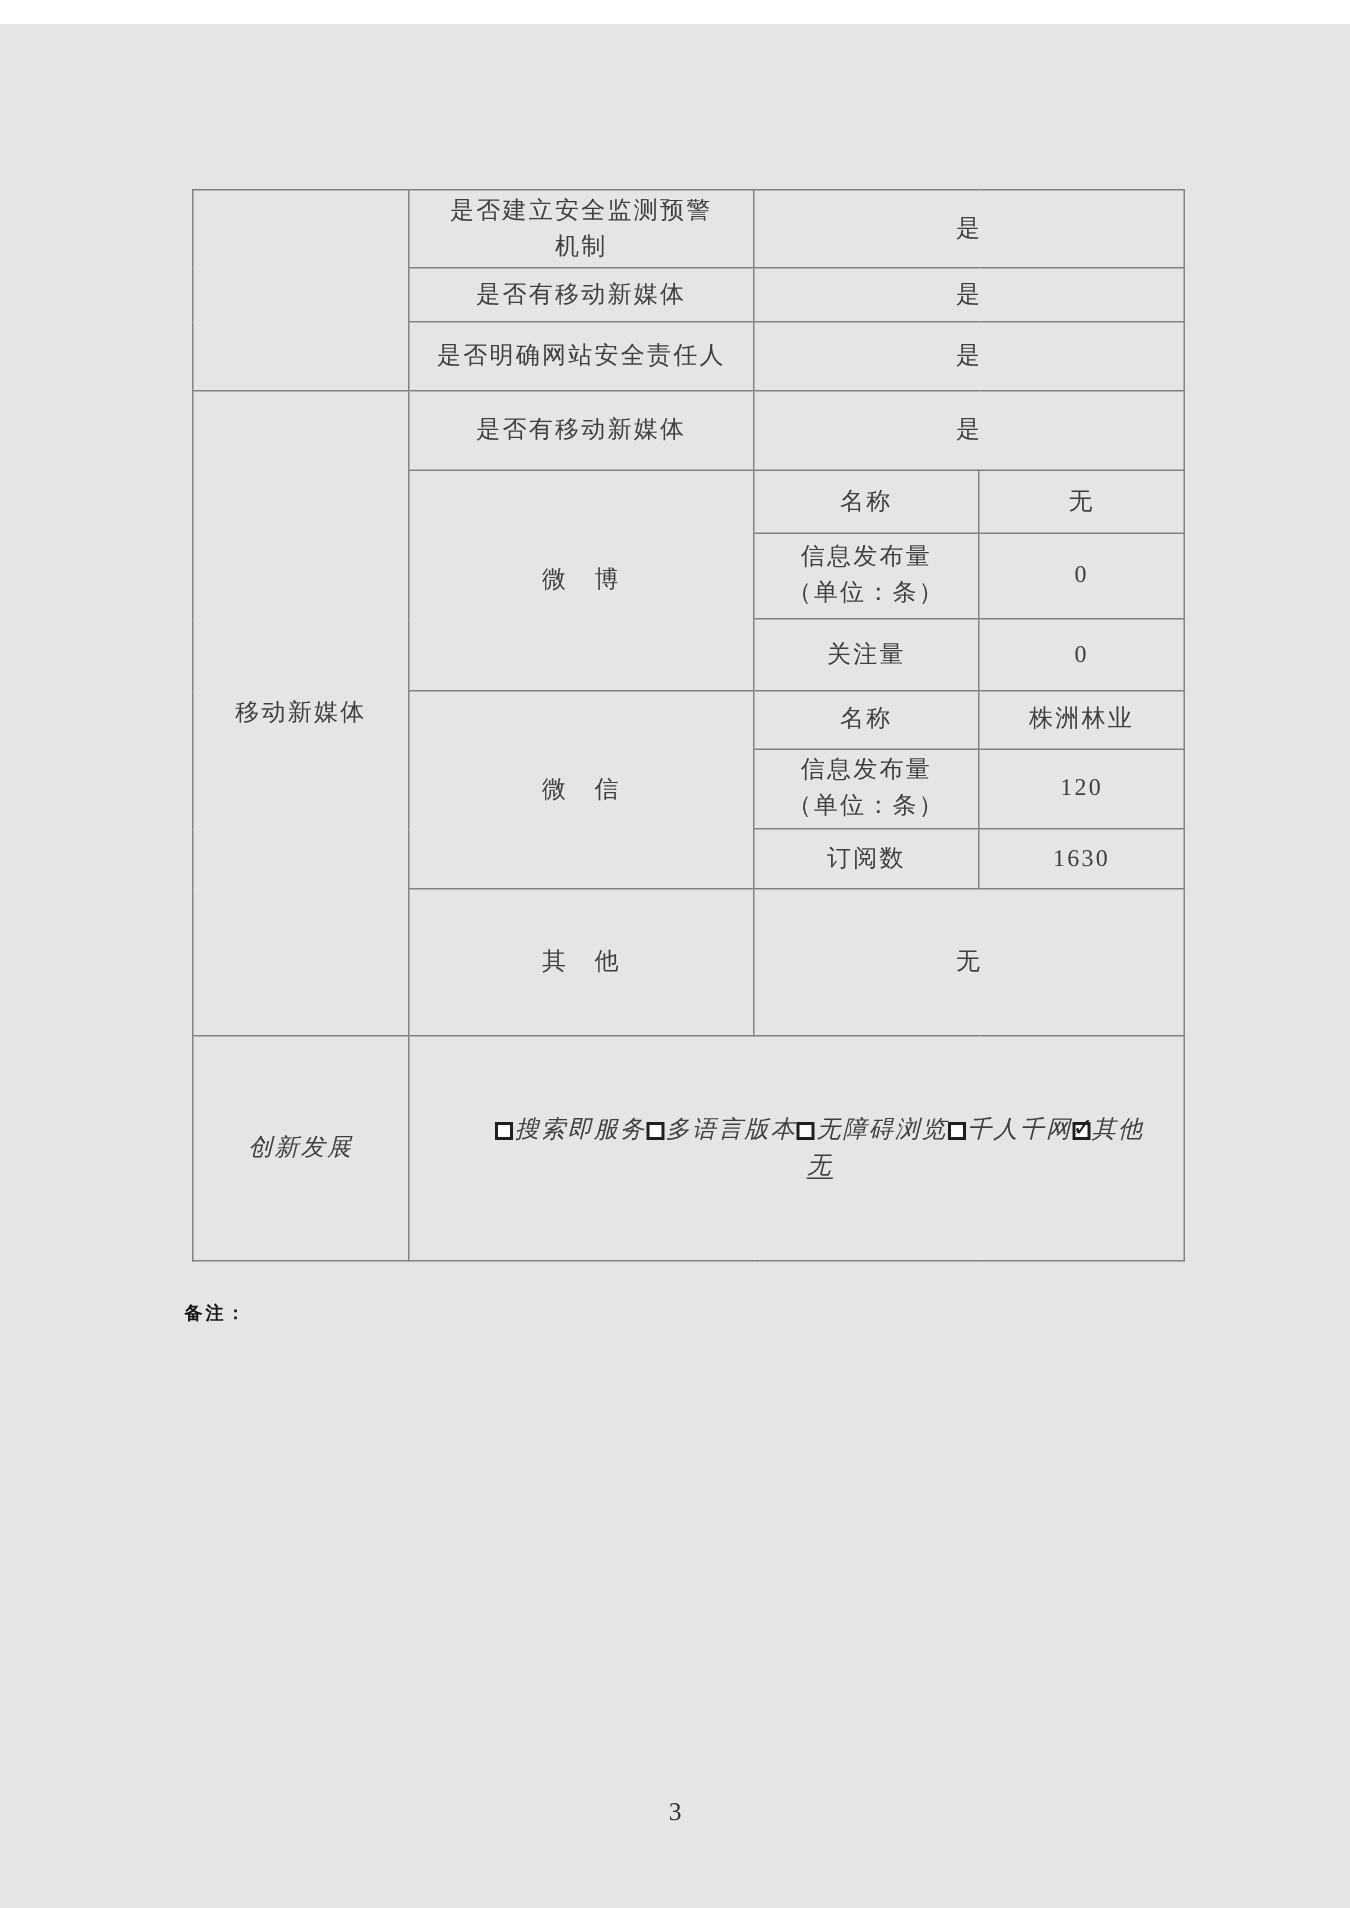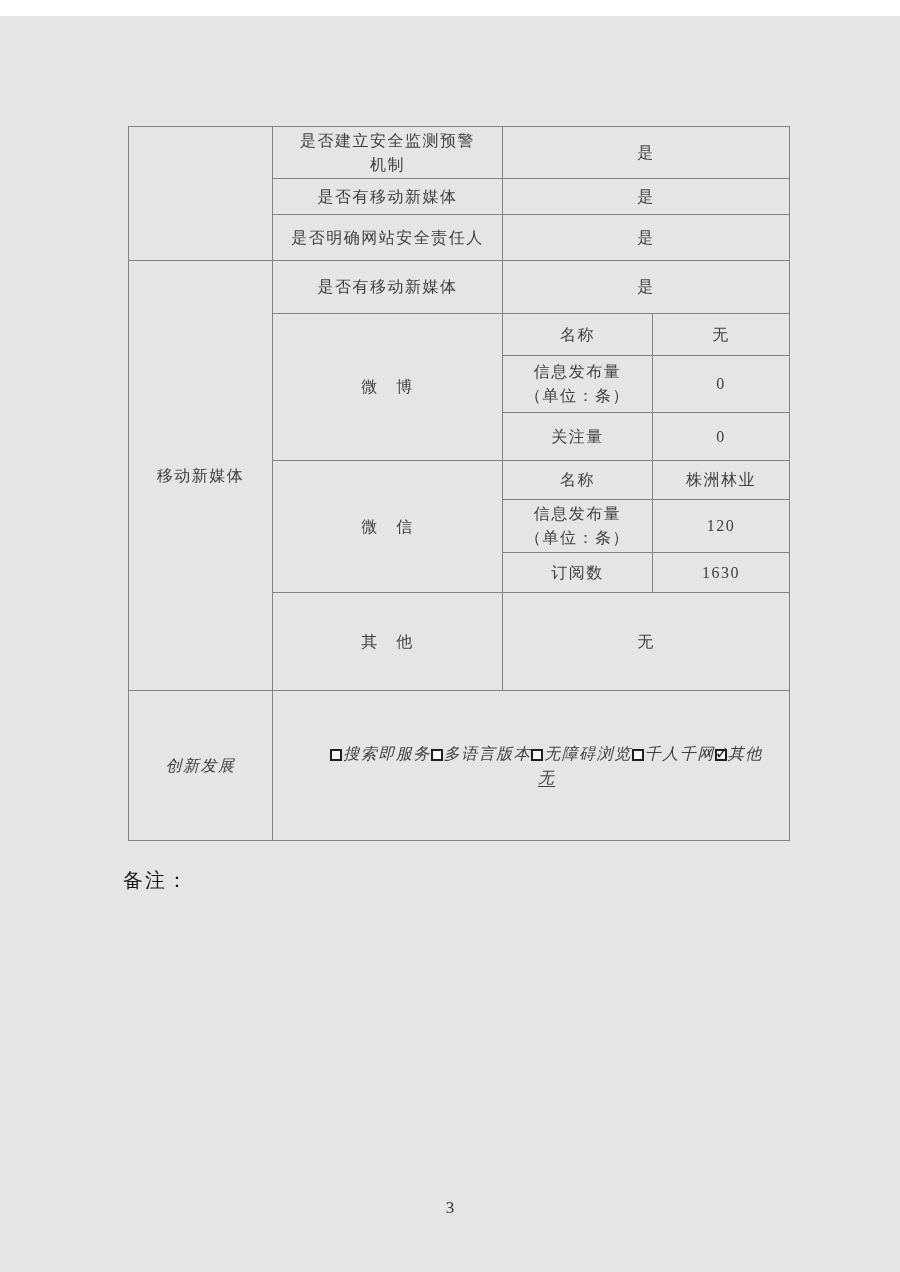--- a/index.html
+++ b/index.html
@@ -50,21 +50,21 @@
   .cb.checked::after {
     content:"✓";
     position:absolute; left:-2px; top:-10px;
     font-size:17px; font-weight:bold; color:#1f1f1f;
     font-family:"DejaVu Sans", sans-serif; letter-spacing:0;
   }
   .innov-other { text-decoration:underline; text-underline-offset:3px; }
 
   .notes {
     position:absolute; left:123px; top:851px;
-    font-size:20px; font-weight:normal; color:#171717; letter-spacing:2px;
+    font-size:12px; font-weight:bold; color:#171717; letter-spacing:2px;
   }
   .page-number {
     position:absolute; left:0; top:1182px; width:900px;
     text-align:center; font-size:17px; color:#333333;
   }
 </style>
 </head>
 <body>
 
 <div class="page">

